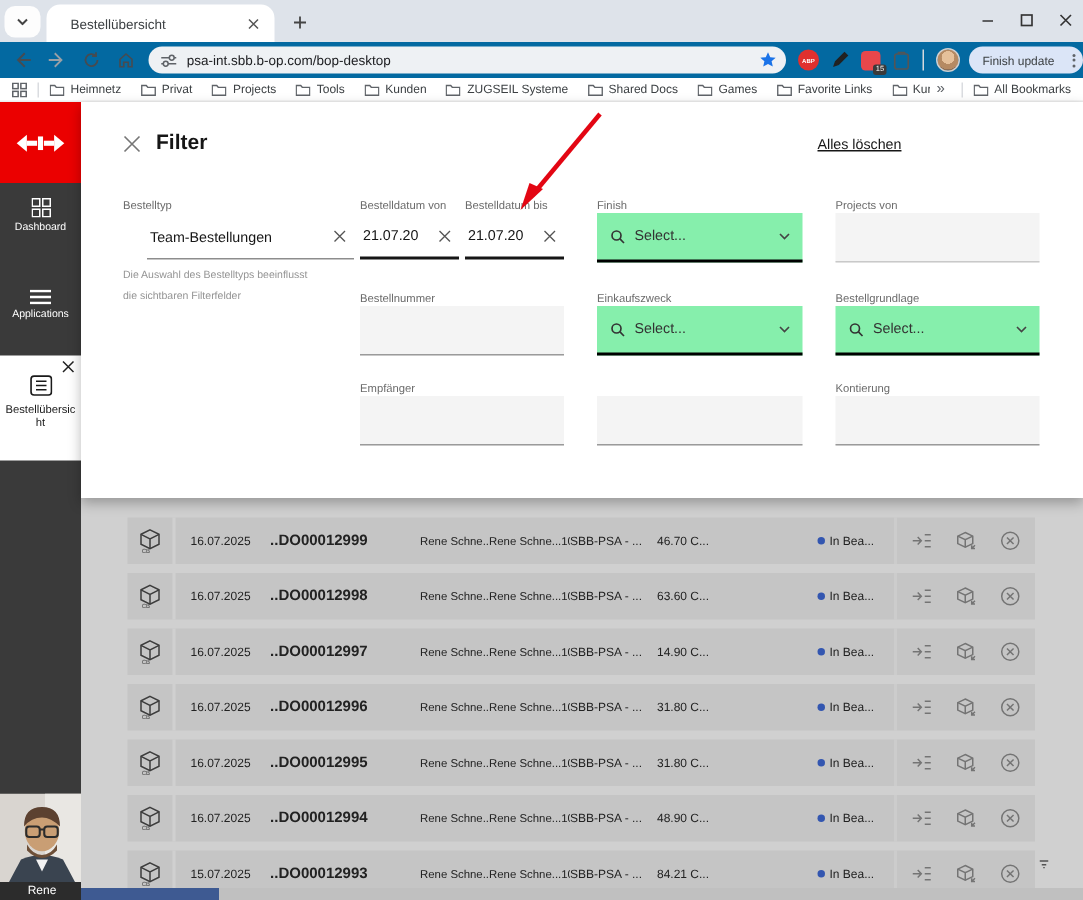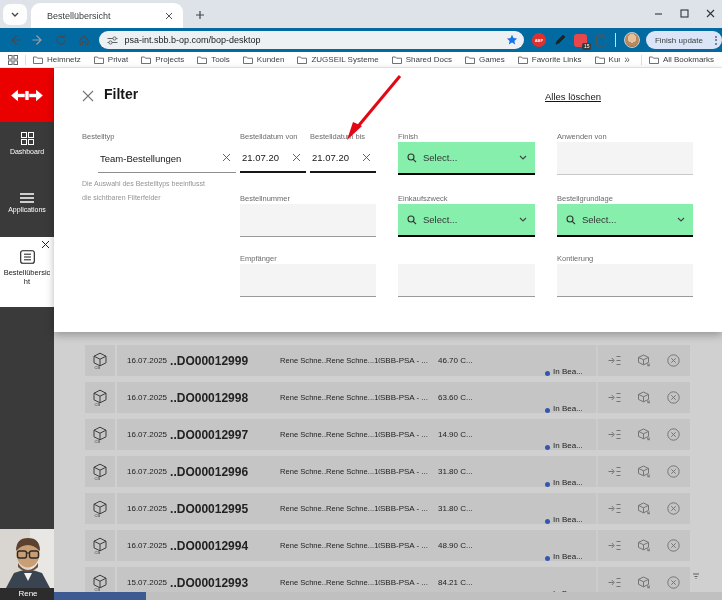--- a/index.html
+++ b/index.html
@@ -56,25 +56,25 @@
   .user-bar { position:absolute; left:0; top:520px; width:56px; height:12px; background:#2c2c2c; color:#fff; font-size:8px; text-align:center; line-height:12px; }
 
   
   .main { position:absolute; left:54px; top:68px; width:668px; height:532px; background:#fff; }
 
   
   .rows { position:absolute; left:31px; top:277px; width:605px; z-index:1; }
   .row { display:flex; align-items:stretch; height:31px; margin-bottom:6px; background:#f2f2f2; }
   .cell-ico { width:32px; border-right:2px solid #fff; display:flex; align-items:center; justify-content:center; color:#4a4a4a; }
   .cell-datenum { width:163px; display:flex; align-items:center; padding-left:10px; font-size:8px; color:#2a2a2a; white-space:nowrap; overflow:hidden; }
-  .cell-datenum b { margin-left:3px; font-size:12px; }
+  .cell-datenum b { margin-left:13px; font-size:10px; }
   .cell-party { width:100px; display:flex; align-items:center; font-size:7.6px; color:#2a2a2a; white-space:nowrap; overflow:hidden; }
   .cell-org { width:58px; display:flex; align-items:center; font-size:8px; color:#2a2a2a; white-space:nowrap; overflow:hidden; }
   .cell-amount { width:107px; display:flex; align-items:center; font-size:8px; color:#2a2a2a; white-space:nowrap; }
-  .cell-status { width:51px; display:flex; align-items:flex-end; gap:3px; font-size:8px; color:#2a2a2a; white-space:nowrap; }
+  .cell-status { width:51px; display:flex; align-items:center; gap:3px; font-size:8px; color:#2a2a2a; white-space:nowrap; }
   .dot { width:5px; height:5px; border-radius:50%; flex:none; }
   .cell-actions { flex:1; border-left:2px solid #fbfbfb; display:flex; align-items:center; justify-content:space-between; padding:0 10px; color:#8f8f8f; }
   .act { display:flex; }
 
   .hscroll { position:absolute; left:0; bottom:0; width:668px; height:8px; background:#ececec; z-index:2; }
   .hthumb { position:absolute; left:0; top:0; width:92px; height:8px; background:#4c6fb4; }
   .tinyglyph { position:absolute; left:639px; top:505px; color:#666; z-index:2; display:flex; }
 
   .dim { position:absolute; left:0; top:264px; width:668px; height:268px; background:rgba(0,0,0,0.185); z-index:4; }
 
@@ -732,21 +732,21 @@
             </svg>
           </span>
         <span class="sel-ph">Select...</span>
         <span class="sel-chev">
             <svg width="8" height="5" viewBox="0 0 8 5">
               <path d="M1 1l3 3 3-3" fill="none" stroke="currentColor" stroke-width="1.1"></path>
             </svg>
           </span>
       </div>
 
-      <span class="flabel" style="left:503px; top:64px;">Anwenden von</span>
+      <span class="flabel" style="left:503px; top:64px;">Projects von</span>
       <div class="ffield gray" style="left:503px; top:74px; width:136px; border-bottom-color:#c9c9c9;">
         <span class="fval" style="padding-left:6px;"></span>
       </div>
 
       <span class="flabel" style="left:186px; top:126px;">Bestellnummer</span>
       <div class="ffield gray" style="left:186px; top:136px; width:136px;">
         <span class="fval" style="padding-left:6px;"></span>
       </div>
 
       <span class="flabel" style="left:344px; top:126px;">Einkaufszweck</span>

